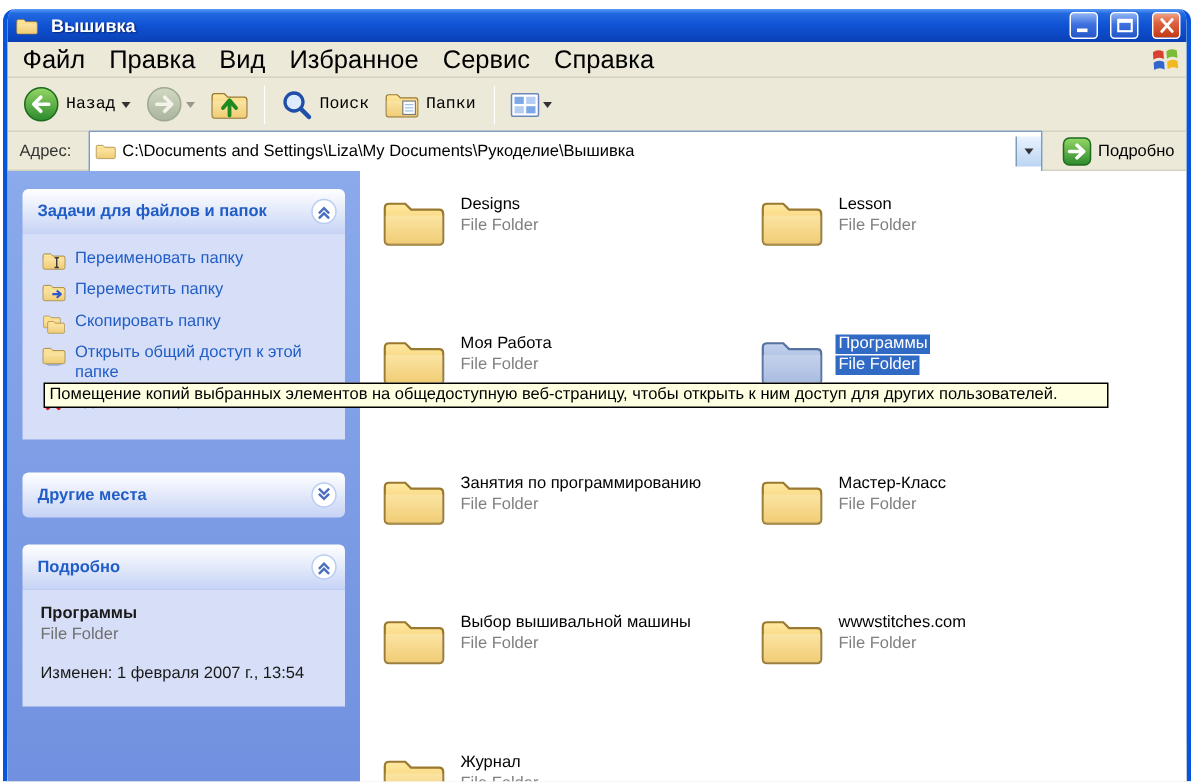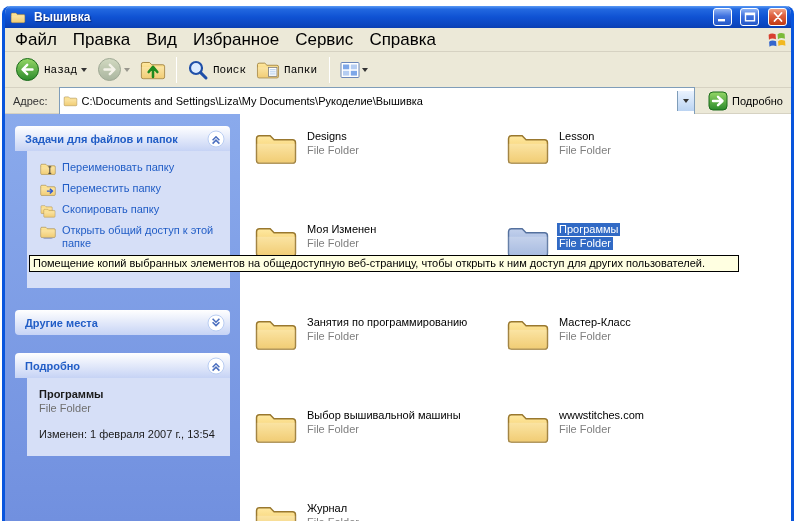--- a/index.html
+++ b/index.html
@@ -43,27 +43,27 @@
     display:flex;align-items:center;gap:4px;padding-left:3px;font-size:11px;overflow:hidden;}
   .addr-path{white-space:nowrap;overflow:hidden;}
   .addr-drop{width:17px;height:20px;margin-left:auto;flex:0 0 17px;
     background:linear-gradient(180deg,#EAF3FF,#BBD4F2);border-left:1px solid #7F9DB9;
     display:flex;align-items:center;justify-content:center;cursor:pointer;}
   .go{display:flex;align-items:center;gap:4px;font-size:11px;padding:0 2px;cursor:pointer;}
   
   .content{flex:1;display:flex;min-height:0;}
   .sidebar{width:235px;flex:0 0 235px;background:linear-gradient(180deg,#8AAAEC,#7190DF);
     padding:12px 10px;overflow:hidden;}
-  .pane-header{height:25px;background:linear-gradient(180deg,#FFFFFF,#C6D3F5);
+  .pane-header{height:30px;background:linear-gradient(180deg,#FFFFFF,#C6D3F5);
     border-radius:4px 4px 0 0;display:flex;align-items:center;
     padding:0 5px 0 10px;color:#215DC6;font-weight:bold;font-size:11px;cursor:pointer;}
   .pane-header.round{border-radius:4px;}
   .pane-title{flex:1;white-space:nowrap;overflow:hidden;}
   .chev{display:flex;margin-left:4px;}
-  .pane-body{background:#D6DFF7;padding:10px 6px 12px 12px;margin-left:12px;}
+  .pane-body{background:#D6DFF7;padding:10px 6px 12px 12px;}
   .tasks-pane{margin-bottom:22px;}
   .places-pane{margin-bottom:18px;border-radius:8px;}
   .task-item{display:flex;align-items:flex-start;gap:6px;margin-bottom:6px;
     color:#215DC6;font-size:11px;line-height:13px;cursor:pointer;position:relative;}
   .task-icon{width:17px;flex:0 0 17px;display:flex;justify-content:center;padding-top:1px;}
   .task-label{max-width:172px;}
   .task-item.hover .task-label{text-decoration:underline;color:#2E74E8;}
   .squiggle{position:absolute;left:22px;top:12px;}
   .details-body{padding:10px 8px 16px 12px;}
   .detail-name{font-size:11px;font-weight:bold;color:#1A1A1A;}
@@ -372,21 +372,21 @@
             </span>
           </div>
           <div class="file-item">
             <span class="file-icon">
               <svg width="44" height="37" viewBox="0 0 44 38">
                 <path d="M2 9 Q2 6 5 6 L16 6 L20 10 L39 10 Q42 10 42 13 L42 31 Q42 34 39 34 L5 34 Q2 34 2 31 Z" fill="url(#fg)" stroke="#99782F" stroke-width="1.5"></path>
                 <path d="M2 14 H42 V31 Q42 34 39 34 H5 Q2 34 2 31 Z" fill="#FFFFFF" opacity="0.22"></path>
               </svg>
             </span>
             <span class="file-text">
-              <span class="file-name">Моя Изменен</span>
+              <span class="file-name">Моя Работа</span>
               <span class="file-type">File Folder</span>
             </span>
           </div>
           <div class="file-item selected">
             <span class="file-icon">
               <svg width="44" height="37" viewBox="0 0 44 38">
                 <path d="M2 9 Q2 6 5 6 L16 6 L20 10 L39 10 Q42 10 42 13 L42 31 Q42 34 39 34 L5 34 Q2 34 2 31 Z" fill="url(#fgSel)" stroke="#55719E" stroke-width="1.5"></path>
                 <path d="M2 14 H42 V31 Q42 34 39 34 H5 Q2 34 2 31 Z" fill="#FFFFFF" opacity="0.22"></path>
               </svg>
             </span>

